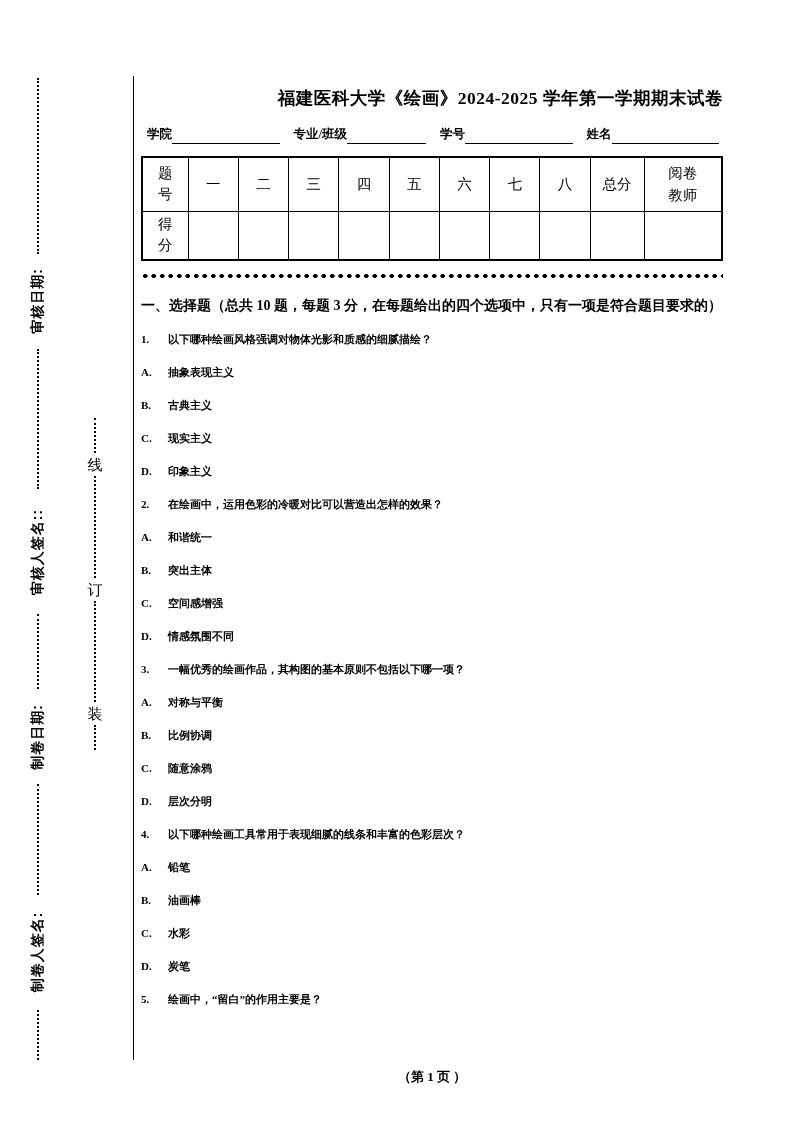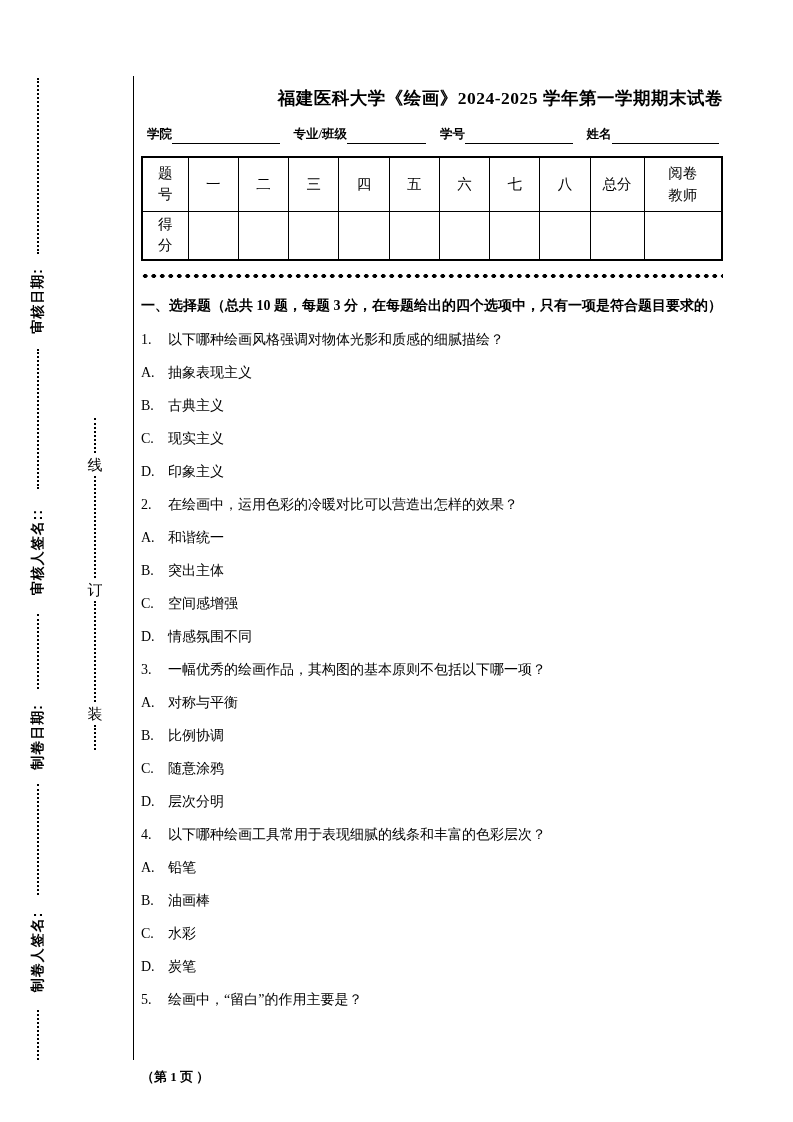--- a/index.html
+++ b/index.html
@@ -57,24 +57,24 @@
   .stack2 { display:inline-block; width:2.15em; word-break:break-all; line-height:1.55; }
 
   .dotted-sep {
     height:6px; margin:4px 0 14px;
     background-image:radial-gradient(circle 2.2px at 50% 50%, #000 98%, transparent 100%);
     background-size:8.5px 6px; background-repeat:repeat-x; background-position:left center;
   }
 
   .section-heading { font-size:14px; font-weight:700; line-height:1.85; margin-bottom:10px; }
 
-  .line { font-size:14px; line-height:21px; margin-bottom:12px; font-weight:400; }
+  .line { font-size:11px; line-height:21px; margin-bottom:12px; font-weight:700; }
   .q-num, .opt-letter { display:inline-block; min-width:27px; }
 
-  .footer { position:absolute; left:141px; top:1068px; width:582px; text-align:left; font-size:13px; font-weight:700; }
+  .footer { position:absolute; left:141px; top:1068px; width:582px; text-align:center; font-size:13px; font-weight:700; }
 </style>
 </head>
 <body>
 
 <div class="page">
 
   <div class="left-col">
     <div class="dseg g175"></div>
     <div class="vlabel h95">
         <span>审核日期:</span>

